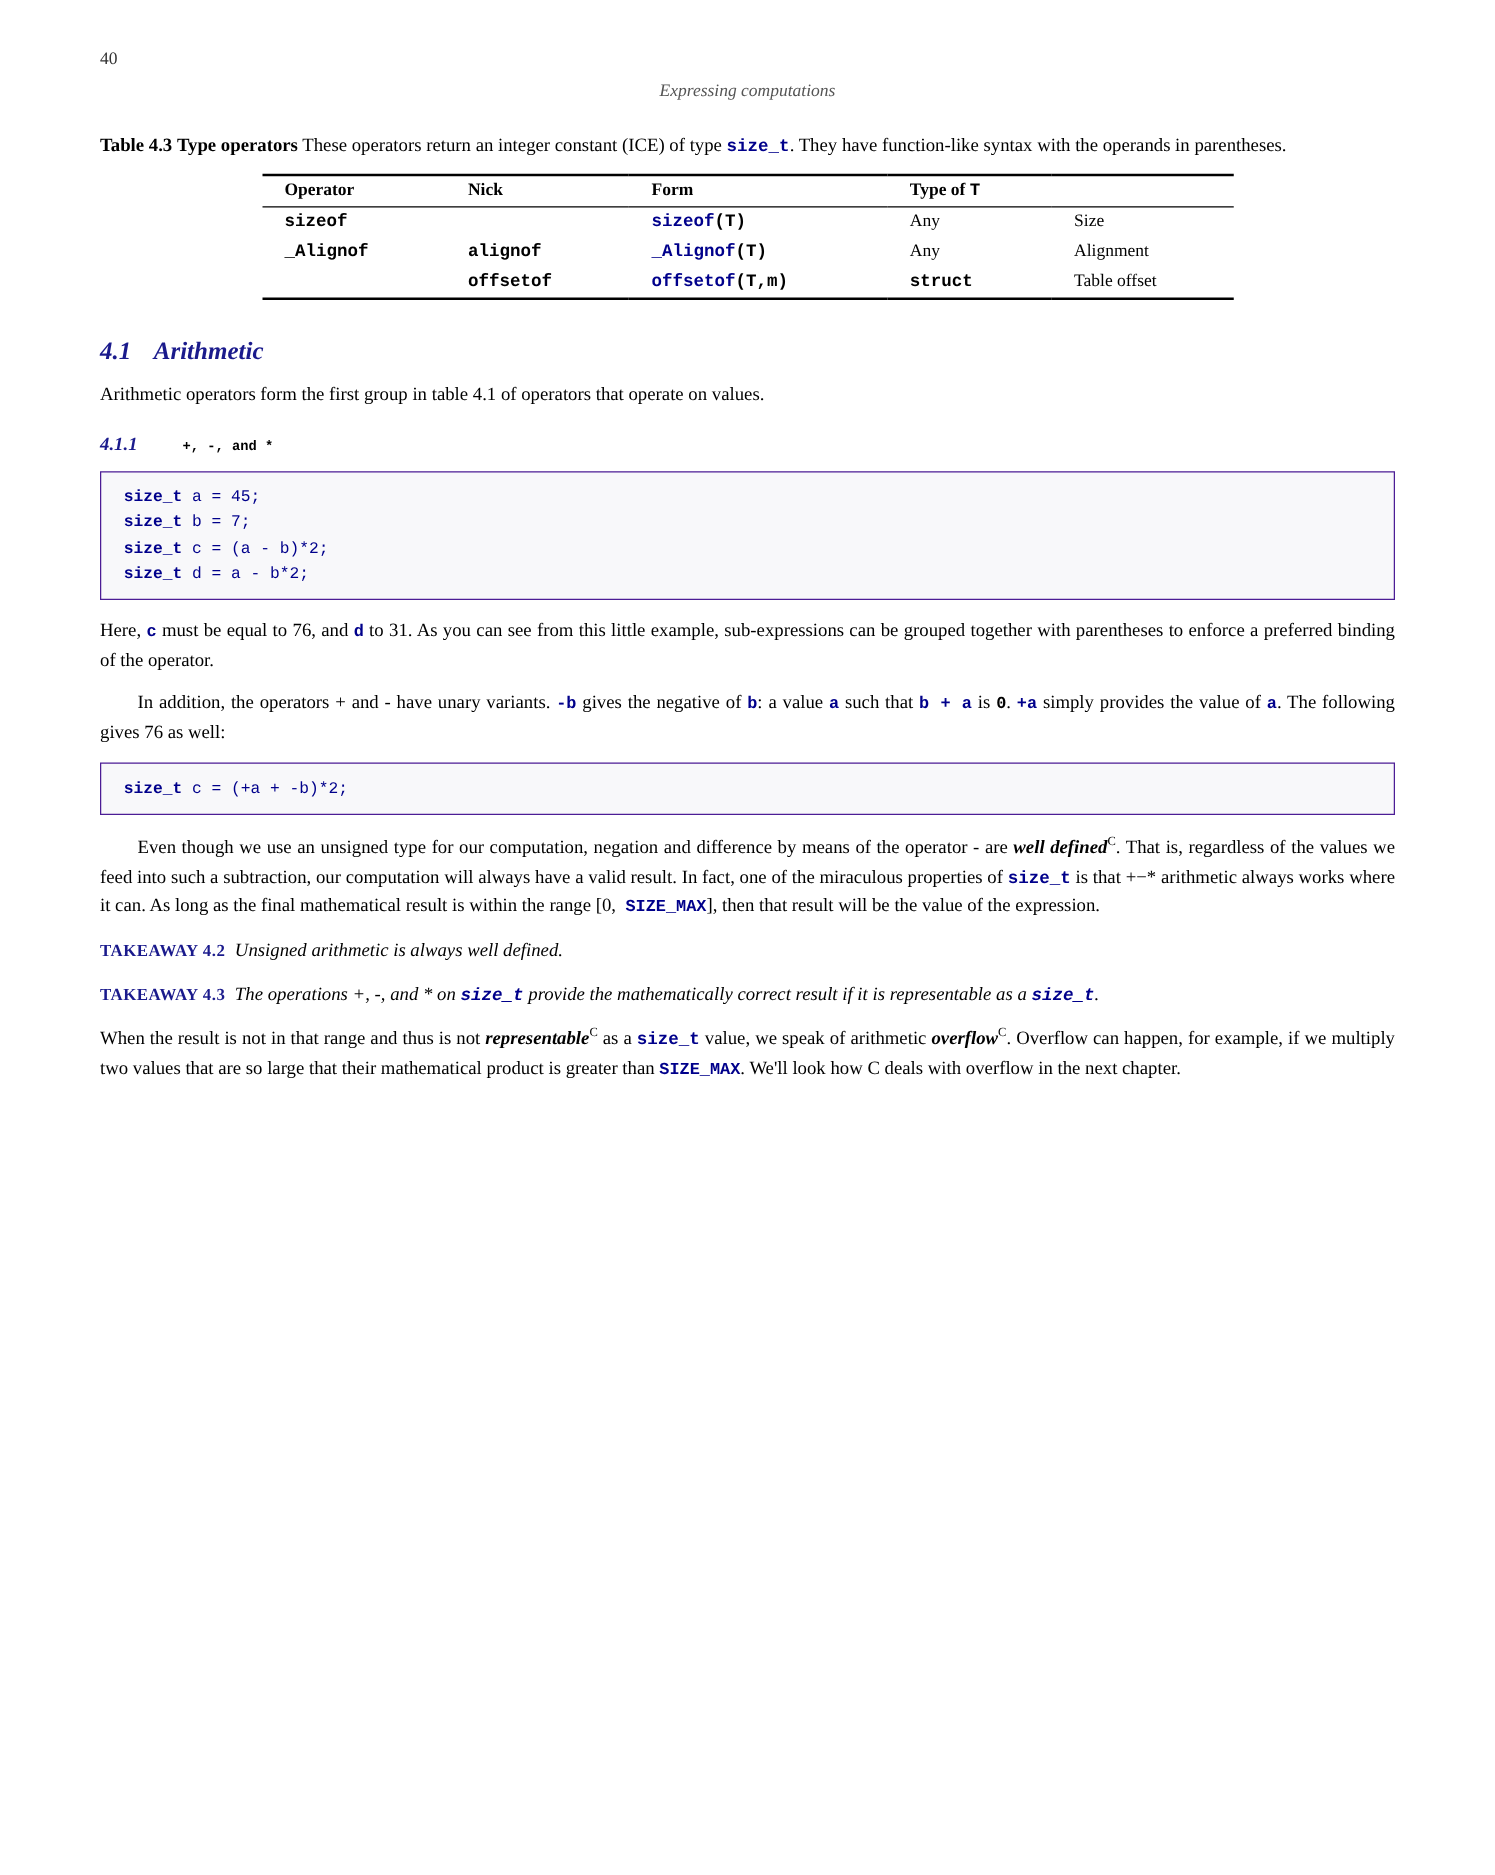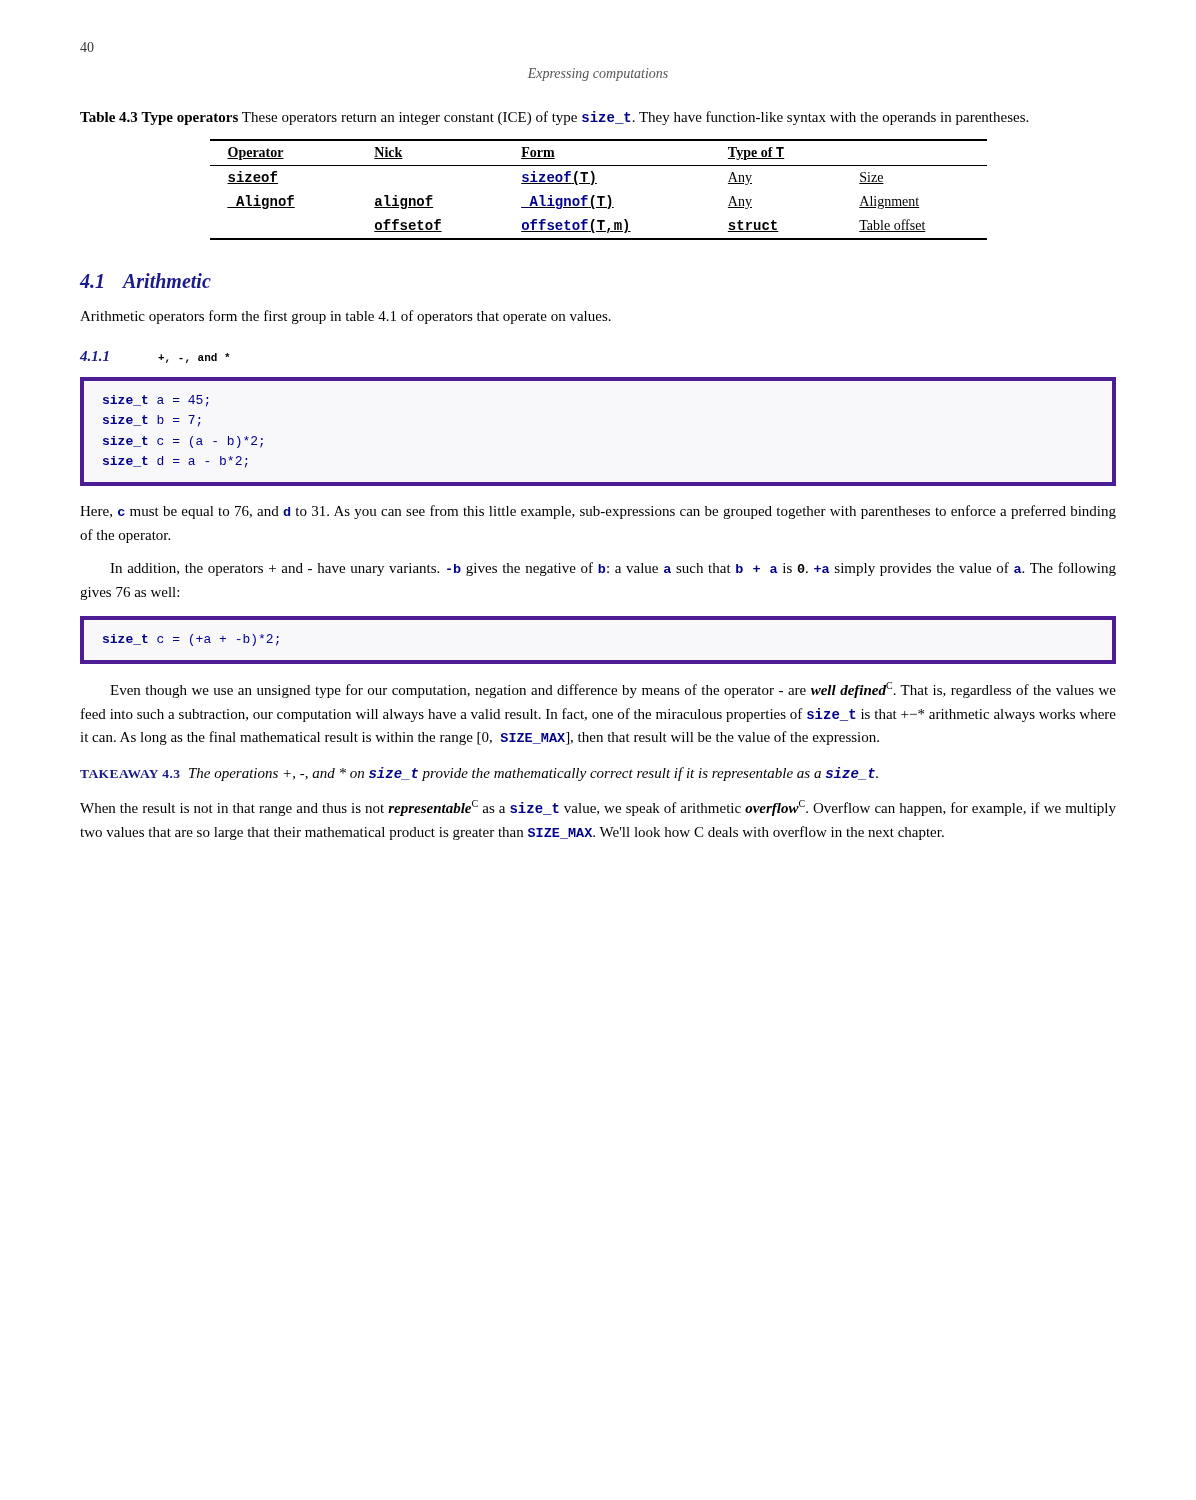--- a/index.html
+++ b/index.html
@@ -36,21 +36,20 @@
       color: #00008B;
       font-family: "Courier New", Courier, monospace;
       font-weight: bold;
       font-size: 14px;
     }
     table.type-operators {
       border-collapse: collapse;
       margin: 0 auto 30px auto;
       font-size: 14px;
       width: 75%;
-      text-decoration: underline;
     }
     table.type-operators th, table.type-operators td {
       padding: 4px 18px;
       text-align: left;
       vertical-align: middle;
     }
     table.type-operators thead tr {
       border-top: 2px solid #000;
       border-bottom: 1px solid #000;
     }
@@ -73,21 +72,21 @@
       font-style: italic;
       font-weight: bold;
       margin-right: 18px;
     }
     .subsection-heading {
       font-weight: bold;
       font-size: 15px;
       margin: 20px 0 10px 0;
       display: flex;
       align-items: baseline;
-      gap: 12px;
+      gap: 0;
     }
     .subsection-number {
       color: #1a1a8c;
       font-weight: bold;
       font-style: italic;
       font-size: 15px;
       margin-right: 14px;
       min-width: 52px;
     }
     .subsection-title {
@@ -95,21 +94,21 @@
       font-weight: bold;
       font-size: 11px;
     }
     p {
       margin-bottom: 10px;
       line-height: 1.55;
       text-align: justify;
     }
     .code-block {
       background: #f8f8fa;
-      border: 4px solid #4c1d95;
+      border: 1px solid #4c1d95;
       font-family: "Courier New", Courier, monospace;
       font-size: 13px;
       padding: 10px 18px;
       margin: 12px 0 14px 0;
       line-height: 1.55;
       color: #00008B;
     }
     .code-block .kw {
       color: #00008B;
       font-weight: bold;
@@ -226,19 +225,22 @@
   <p>Here, <span class="inline-mono-blue">c</span> must be equal to 76, and <span class="inline-mono-blue">d</span> to 31. As you can see from this little example, sub-expressions can be grouped together with parentheses to enforce a preferred binding of the operator.</p>
 
   <p class="indent">In addition, the operators + and - have unary variants. <span class="inline-mono-blue">-b</span> gives the negative of <span class="inline-mono-blue">b</span>: a value <span class="inline-mono-blue">a</span> such that <span class="inline-mono-blue">b + a</span> is <span class="inline-mono">0</span>. <span class="inline-mono-blue">+a</span> simply provides the value of <span class="inline-mono-blue">a</span>. The following gives 76 as well:</p>
 
   <div class="code-block">
     <span class="kw">size_t</span> c = (+a + -b)*2;
   </div>
 
   <p class="indent">Even though we use an unsigned type for our computation, negation and difference by means of the operator - are <span class="inline-bold-italic">well defined</span><sup class="superscript-c">C</sup>. That is, regardless of the values we feed into such a subtraction, our computation will always have a valid result. In fact, one of the miraculous properties of <span class="blue-code">size_t</span> is that +−* arithmetic always works where it can. As long as the final mathematical result is within the range [0, &nbsp;<span class="inline-mono-blue"><strong>SIZE_MAX</strong></span>], then that result will be the value of the expression.</p>
 
+  <div class="takeaway">
+    <span class="takeaway-label">Takeaway 4.2</span>&nbsp;&nbsp;<span class="takeaway-text">Unsigned arithmetic is always well defined.</span>
+  </div>
 
   <div class="takeaway">
     <span class="takeaway-label">Takeaway 4.3</span>&nbsp;&nbsp;<span class="takeaway-text"><span>The operations +, -, and * on</span> <span class="blue-code">size_t</span> <span>provide the mathematically correct result if it is representable as a</span> <span class="blue-code">size_t</span><span>.</span></span>
   </div>
 
   <p>When the result is not in that range and thus is not <span class="inline-bold-italic">representable</span><sup class="superscript-c">C</sup> as a <span class="blue-code">size_t</span> value, we speak of arithmetic <span class="inline-bold-italic">overflow</span><sup class="superscript-c">C</sup>. Overflow can happen, for example, if we multiply two values that are so large that their mathematical product is greater than <span class="inline-mono-blue"><strong>SIZE_MAX</strong></span>. We'll look how C deals with overflow in the next chapter.</p>
 </div>
 
 </body></html>

